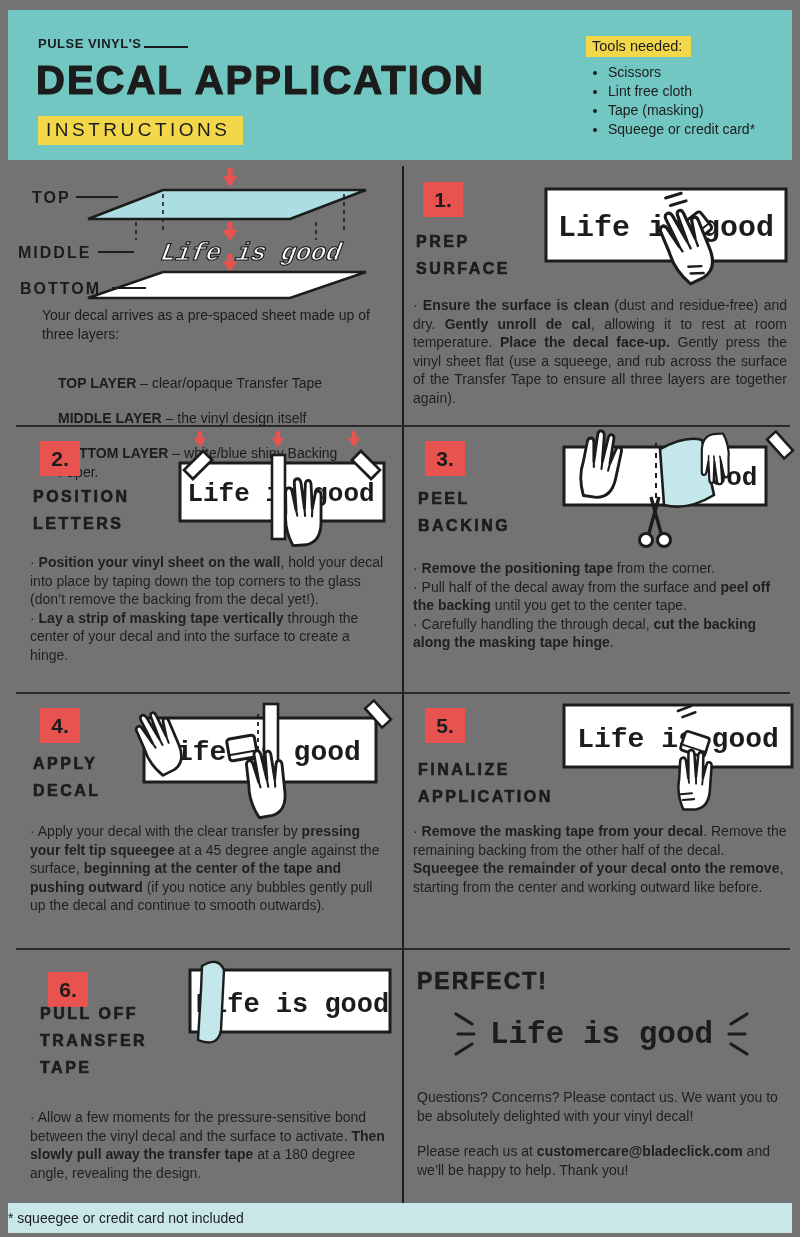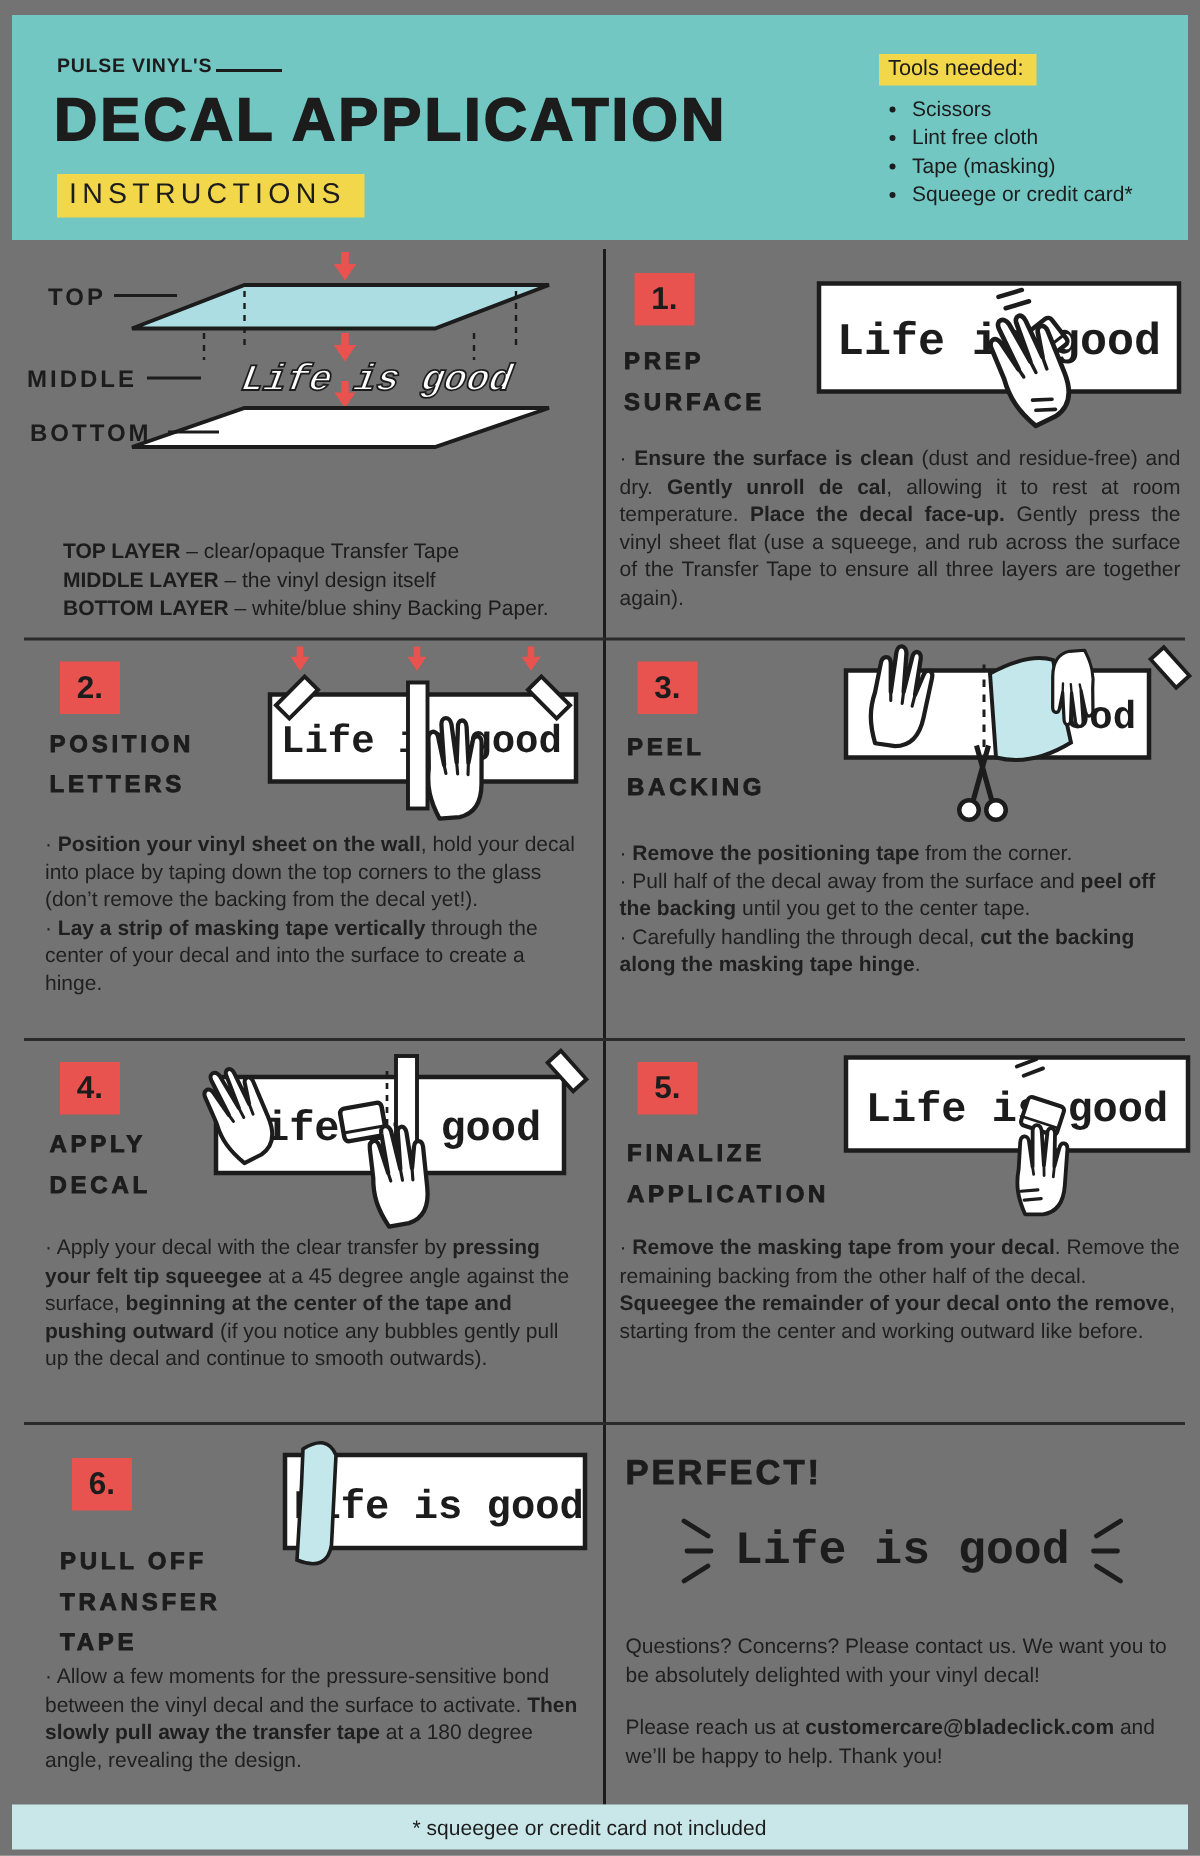--- a/index.html
+++ b/index.html
@@ -37,31 +37,31 @@
   .body-text p{margin:0}
   .body-text b{font-weight:700}
   .justified{text-align:justify}
   .illu{position:absolute;overflow:visible}
 
   .diag-label{font-family:"Liberation Sans",sans-serif;font-size:16px;font-weight:700;letter-spacing:2px;fill:var(--ink)}
   .decal-mono{font-family:"Liberation Mono","DejaVu Sans Mono",monospace;font-weight:700;fill:var(--ink)}
   .decal-outline{font-family:"Liberation Mono","DejaVu Sans Mono",monospace;font-weight:700;font-style:italic;
     fill:#fff;stroke:var(--ink);stroke-width:1.2px}
   .lead,.layers{position:absolute;font-size:14px;line-height:19px}
-  .layers p{margin:0}
+  .layers p{margin:16px}
   .layers b{font-weight:700}
 
   
   .perfect-title{position:absolute;font-size:23px;font-weight:700;letter-spacing:2px;-webkit-text-stroke:.6px var(--ink)}
   .perfect-decal{position:absolute;left:0;top:62px;width:100%;display:flex;align-items:center;justify-content:center;gap:16px}
   .perfect-decal .big{font-family:"Liberation Mono","DejaVu Sans Mono",monospace;font-weight:700;font-size:31px}
 
   
   .footnote{position:absolute;left:8px;top:1203px;width:784px;height:30px;background:var(--lt-teal);
-    font-size:14px;line-height:30px;text-align:center;padding-right:14px}
+    font-size:14px;line-height:30px;text-align:left;padding-right:14px}
 </style>
 </head>
 <body>
 
 <div class="page">
 
   <svg width="0" height="0" style="position:absolute" aria-hidden="true">
     <defs>
       <g id="g-hand">
         <path d="M12,70 C8,56 8,46 12,34 L16,14 C17,8 23,8 23,14 L23,34 L27,6 C28,0 34,1 34,7 L32,34 L38,10 C39,4 45,5 44,11 L40,36 L46,22 C48,17 53,19 52,24 L46,52 C43,66 36,72 26,72 Z" fill="#fff" stroke="#1c1c1c" stroke-width="3" stroke-linejoin="round"></path>
@@ -130,20 +130,21 @@
       </g>
       <use href="#g-arrow" transform="translate(212,50)"></use>
       <text class="diag-label" x="0" y="86">MIDDLE</text>
       <line x1="80" y1="80" x2="116" y2="80" stroke="#1c1c1c" stroke-width="2"></line>
       <text class="decal-outline" transform="translate(232,88) skewX(-10)" text-anchor="middle" font-size="25">Life is good</text>
       <use href="#g-arrow" transform="translate(212,82) scale(0.95)"></use>
       <polygon points="70,126 145,100 348,100 272,126" fill="#fff" stroke="#1c1c1c" stroke-width="2.6"></polygon>
       <text class="diag-label" x="2" y="122">BOTTOM</text>
       <line x1="94" y1="116" x2="128" y2="116" stroke="#1c1c1c" stroke-width="2"></line>
     </svg>
+    <p class="lead" style="left:42px;top:138px;width:346px">Your decal arrives as a pre-spaced sheet made up of three layers:</p>
     <div class="layers" style="left:42px;top:190px;width:350px">
       <p><b>TOP LAYER</b><span> – clear/opaque Transfer Tape</span></p>
       <p><b>MIDDLE LAYER</b><span> – the vinyl design itself</span></p>
       <p><b>BOTTOM LAYER</b><span> – white/blue shiny Backing Paper.</span></p>
     </div>
   </section>
 
   <section class="sec" style="left:403px;top:168px;width:397px;height:257px">
     <div class="chip" style="left:20px;top:14px">1.</div>
     <h2 class="step-title" style="left:13px;top:60px">
@@ -244,21 +245,21 @@
       <use href="#g-hand" transform="translate(104,50) rotate(-8) scale(0.85)"></use>
       <use href="#g-dash" transform="translate(120,88) rotate(6) scale(0.7)"></use>
     </svg>
     <div class="body-text" style="left:10px;top:128px;width:376px">
       <p><span>· </span><b>Remove the masking tape from your decal</b><span>. Remove the remaining backing from the other half of the decal. </span><b>Squeegee the remainder of your decal onto the remove</b><span>, starting from the center and working outward like before.</span></p>
     </div>
   </section>
 
   <section class="sec" style="left:0;top:950px;width:402px;height:253px">
     <div class="chip" style="left:48px;top:22px">6.</div>
-    <h2 class="step-title" style="left:40px;top:78px">
+    <h2 class="step-title" style="left:40px;top:50px">
       <span>PULL OFF</span><br>
       <span>TRANSFER</span><br>
       <span>TAPE</span>
     </h2>
     <svg class="illu" style="left:160px;top:12px" width="232" height="100" viewBox="0 0 232 100">
       <rect x="30" y="8" width="200" height="62" fill="#fff" stroke="#1c1c1c" stroke-width="3"></rect>
       <text class="decal-mono" x="132" y="50" text-anchor="middle" font-size="27">Life is good</text>
       <path d="M42,4 Q58,-6 64,8 L61,68 Q58,86 38,78 L41,28 Z" fill="#c3e7ea" stroke="#1c1c1c" stroke-width="2.4"></path>
     </svg>
     <div class="body-text" style="left:30px;top:158px;width:360px">

